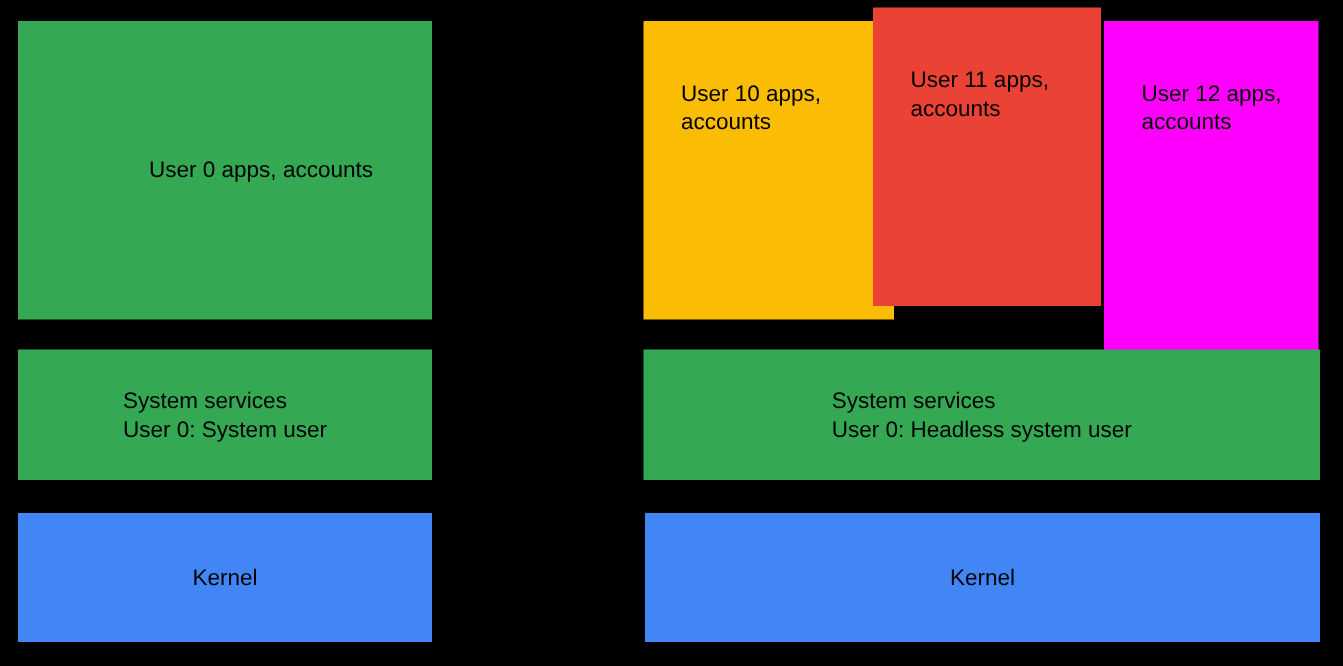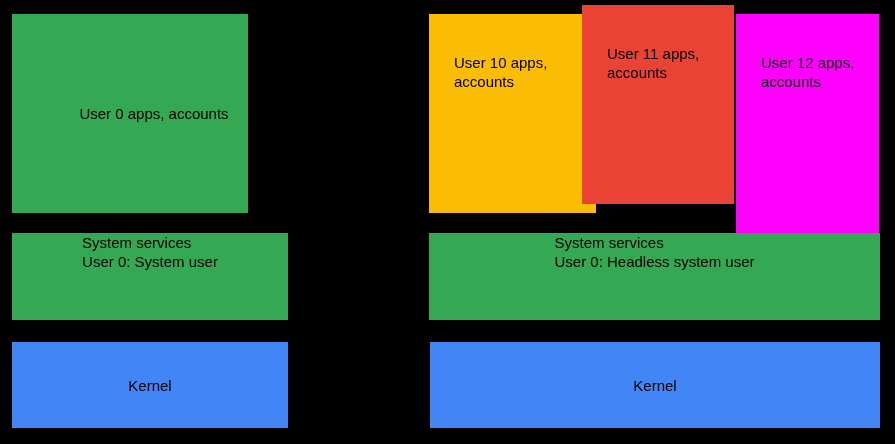--- a/index.html
+++ b/index.html
@@ -34,27 +34,27 @@
     text-align: left;
   }
   .txt-center {
     display: flex;
     align-items: center;
     justify-content: center;
     text-align: center;
   }
   .txt-midleftpad {
     display: flex;
-    align-items: flex-start;
+    align-items: center;
     justify-content: center;
     text-align: left;
   }
 
   
-  #user0-apps-box      { left: 12px;  top: 14px;  width: 236px; height: 199px; padding-left: 48px; }
+  #user0-apps-box      { left: 12px;  top: 14px;  width: 276px; height: 199px; padding-left: 48px; }
   #left-sysservices-box{ left: 12px;  top: 233px; width: 276px; height: 87px;  }
   #left-kernel-box     { left: 12px;  top: 342px; width: 276px; height: 86px;  }
 
   
   #user10-apps-box     { left: 429px; top: 14px;  width: 167px; height: 199px; }
   #user11-apps-box     { left: 582px; top: 5px;  width: 152px; height: 199px; }
   #user12-apps-box     { left: 736px; top: 14px;  width: 143px; height: 230px; }
   #right-sysservices-box{left: 429px; top: 233px; width: 451px; height: 87px;  }
   #right-kernel-box    { left: 430px; top: 342px; width: 450px; height: 86px;  }
 </style>

